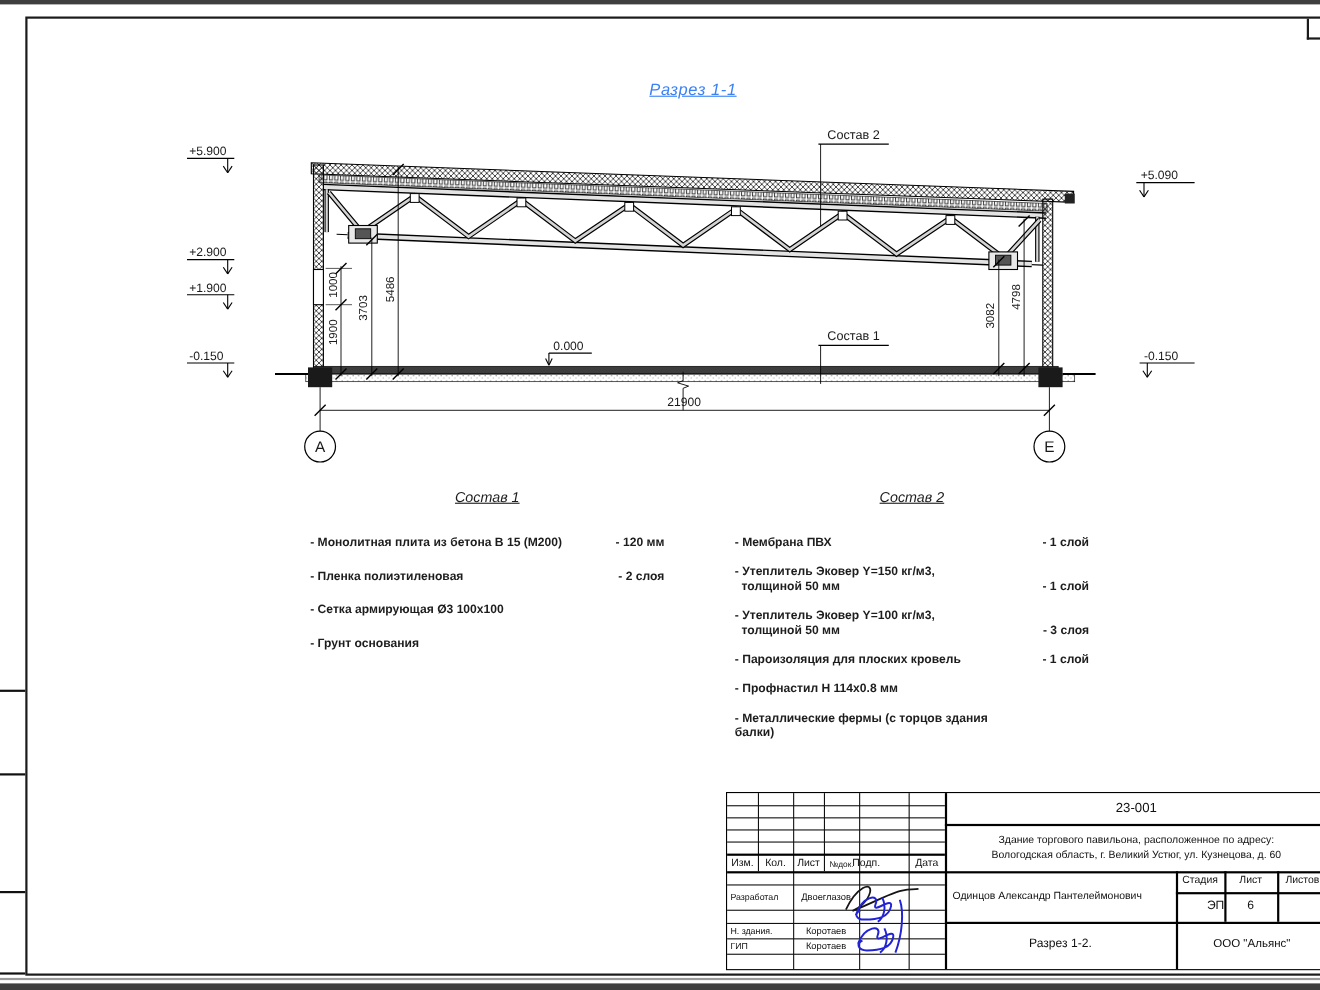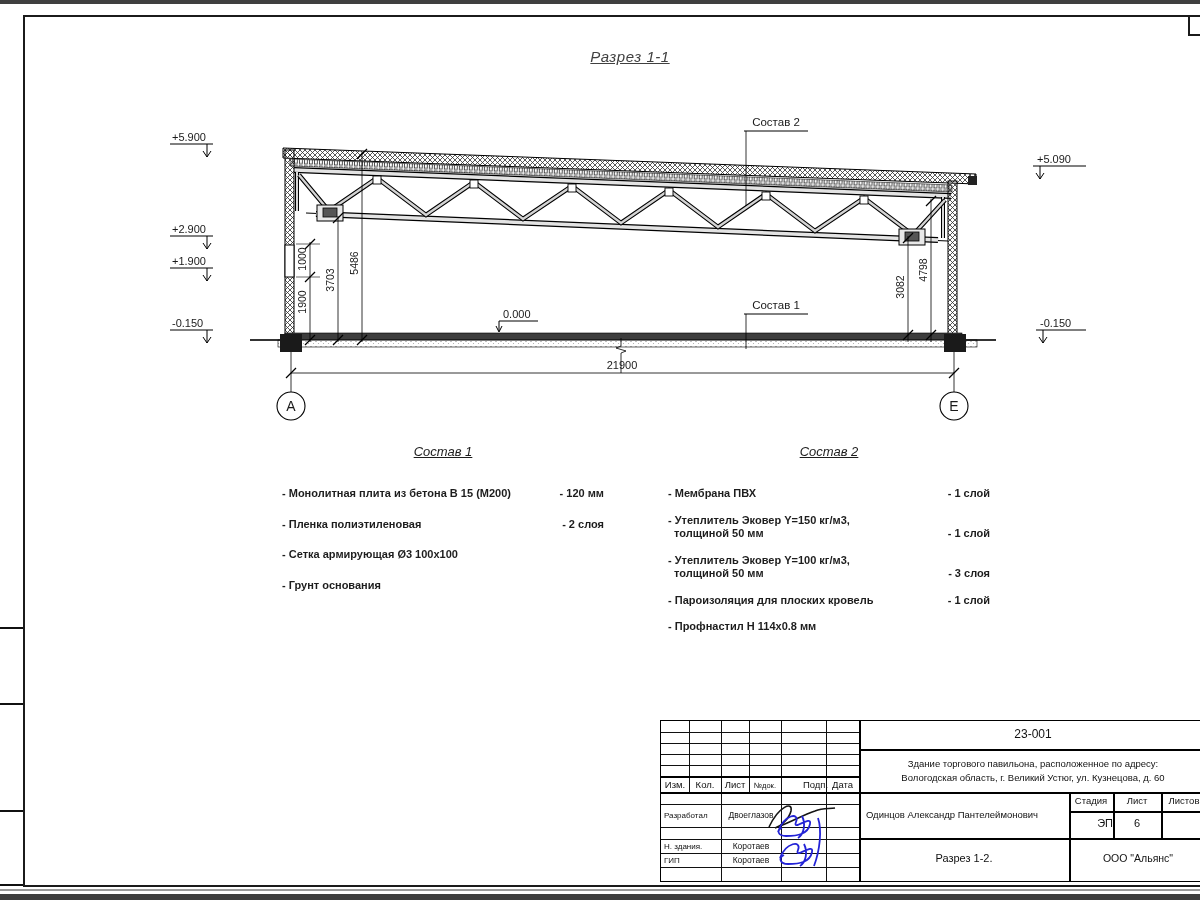--- a/index.html
+++ b/index.html
@@ -11,22 +11,22 @@
   .hl{position:absolute;background:#111;height:1px;}
   .vl{position:absolute;background:#111;width:1px;}
   .thick{background:#000;}
   
   #top-bar{left:0;top:0;width:1200px;height:4px;background:#3f3f3f;}
   #bottom-shadow{left:0;top:889px;width:1200px;height:2px;background:#9a9a9a;}
   #bottom-bar{left:0;top:894px;width:1200px;height:6px;background:#3f3f3f;}
   #sheet-frame{left:23px;top:15px;width:1190px;height:868px;border:2px solid #1b1b1b;}
   #corner-box{left:1188px;top:17px;width:20px;height:17px;border-left:2px solid #1b1b1b;border-bottom:2px solid #1b1b1b;}
   
-  #section-title{left:545px;top:48px;width:170px;text-align:center;
-    font-size:15px;font-style:italic;text-decoration:underline;letter-spacing:.5px;color:#404040;}
+  #section-title{left:545px;top:73px;width:170px;text-align:center;
+    font-size:15px;font-style:italic;text-decoration:underline;letter-spacing:.5px;color:#3b82f6;}
   
   .comp-list{width:322px;font-size:11px;color:#1d1d1d;}
   .comp-title{text-align:center;font-style:italic;text-decoration:underline;font-size:13px;margin-bottom:28px;}
   .comp-row{display:flex;align-items:flex-end;margin-bottom:17px;line-height:13.5px;font-weight:bold;}
   .comp-name{white-space:pre-line;flex:0 0 auto;}
   .comp-val{margin-left:auto;flex:0 0 auto;}
   #comp1{left:282px;top:444px;}
   #comp1 .comp-name{max-width:252px;}
   #comp2{left:668px;top:444px;}
   #comp2 .comp-name{max-width:256px;}
@@ -260,20 +260,24 @@
     <div class="comp-val">- 3 слоя</div>
   </div>
   <div class="comp-row">
     <div class="comp-name">- Пароизоляция для плоских кровель</div>
     <div class="comp-val">- 1 слой</div>
   </div>
   <div class="comp-row">
     <div class="comp-name">- Профнастил Н 114х0.8 мм</div>
     <div class="comp-val"></div>
   </div>
+  <div class="comp-row">
+    <div class="comp-name">- Металлические фермы (с торцов здания балки)</div>
+    <div class="comp-val"></div>
+  </div>
 </div>
 
 <div class="abs" id="stamp">
 
   <div class="hl" style="left:0;top:11px;width:198px;"></div>
   <div class="hl" style="left:0;top:22px;width:198px;"></div>
   <div class="hl" style="left:0;top:33px;width:198px;"></div>
   <div class="hl" style="left:0;top:44px;width:198px;"></div>
   <div class="vl" style="left:28px;top:0;height:71px;"></div>
   <div class="vl" style="left:60px;top:0;height:160px;"></div>
@@ -302,21 +306,21 @@
   </div>
   <div class="txt ctr" style="left:204px;top:36px;width:336px;font-size:9.5px;line-height:14px;">
     <div>Здание торгового павильона, расположенное по адресу:</div>
     <div>Вологодская область, г. Великий Устюг, ул. Кузнецова, д. 60</div>
   </div>
 
   <div class="txt ctr" style="left:0;top:58px;width:28px;font-size:9.5px;">Изм.</div>
   <div class="txt ctr" style="left:28px;top:58px;width:32px;font-size:9.5px;">Кол.</div>
   <div class="txt ctr" style="left:60px;top:58px;width:28px;font-size:9.5px;">Лист</div>
   <div class="txt ctr" style="left:88px;top:60px;width:32px;font-size:7.5px;">№док.</div>
-  <div class="txt ctr" style="left:132px;top:58px;width:45px;font-size:9.5px;">Подп.</div>
+  <div class="txt ctr" style="left:104px;top:58px;width:45px;font-size:9.5px;">Подп.</div>
   <div class="txt ctr" style="left:165px;top:58px;width:33px;font-size:9.5px;">Дата</div>
 
   <div class="txt" style="left:3px;top:90px;font-size:8px;">Разработал</div>
   <div class="txt ctr" style="left:60px;top:89px;width:60px;font-size:8.5px;">Двоеглазов</div>
   <div class="txt" style="left:3px;top:121px;font-size:8px;">Н. здания.</div>
   <div class="txt ctr" style="left:60px;top:120px;width:60px;font-size:8.5px;">Коротаев</div>
   <div class="txt" style="left:3px;top:135px;font-size:8px;">ГИП</div>
   <div class="txt ctr" style="left:60px;top:134px;width:60px;font-size:8.5px;">Коротаев</div>
 
   <div class="txt ctr" style="left:198px;top:88px;width:186px;font-size:9.5px;">Одинцов Александр Пантелеймонович</div>

